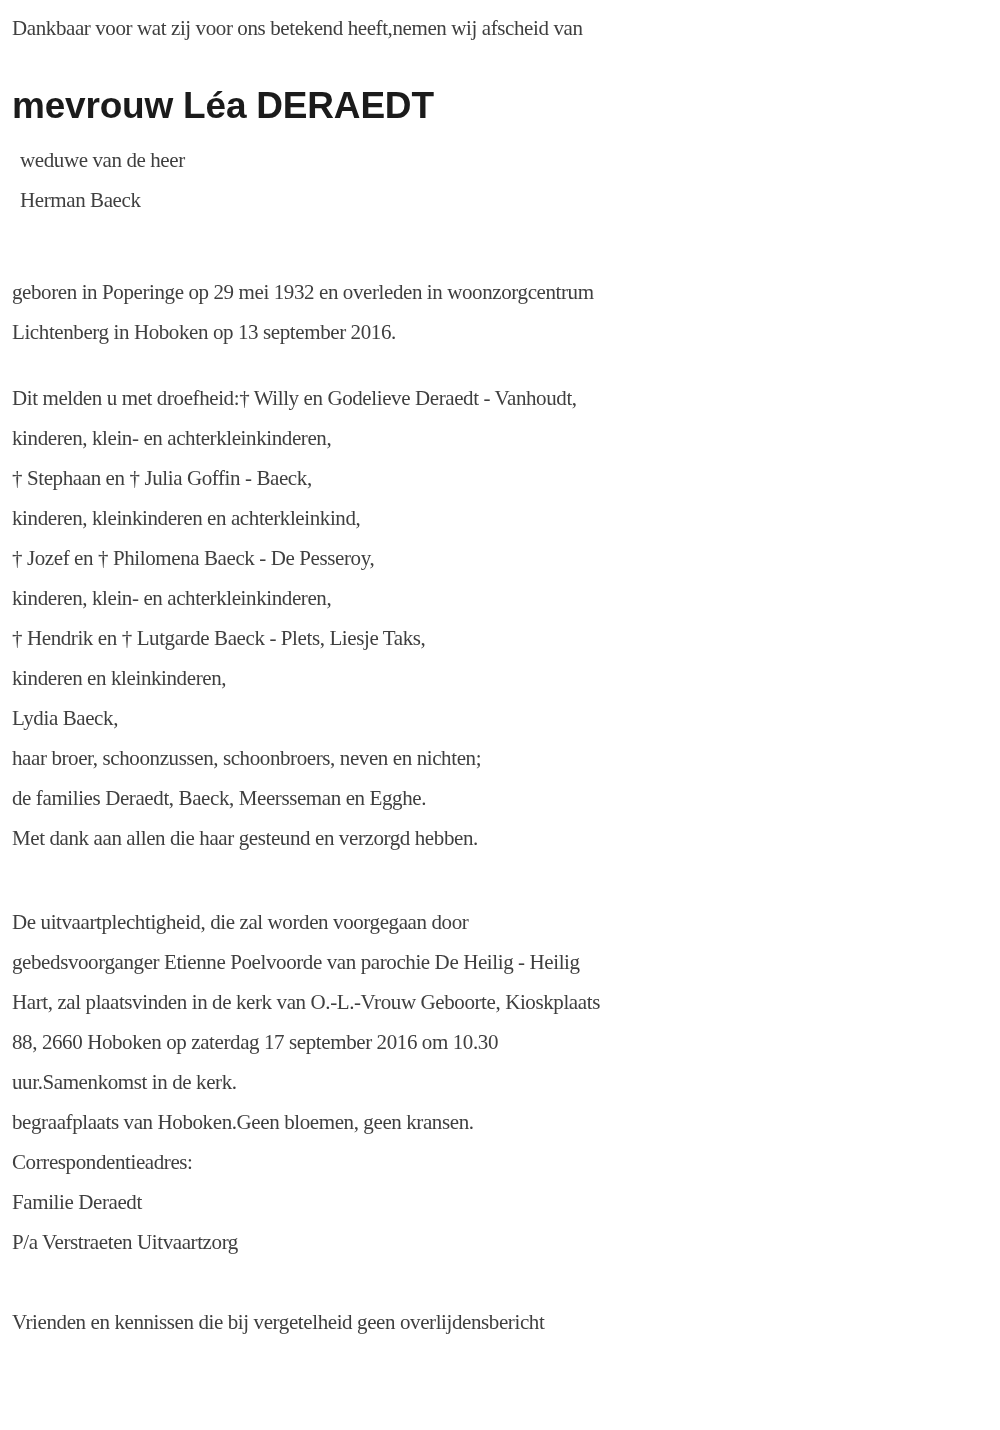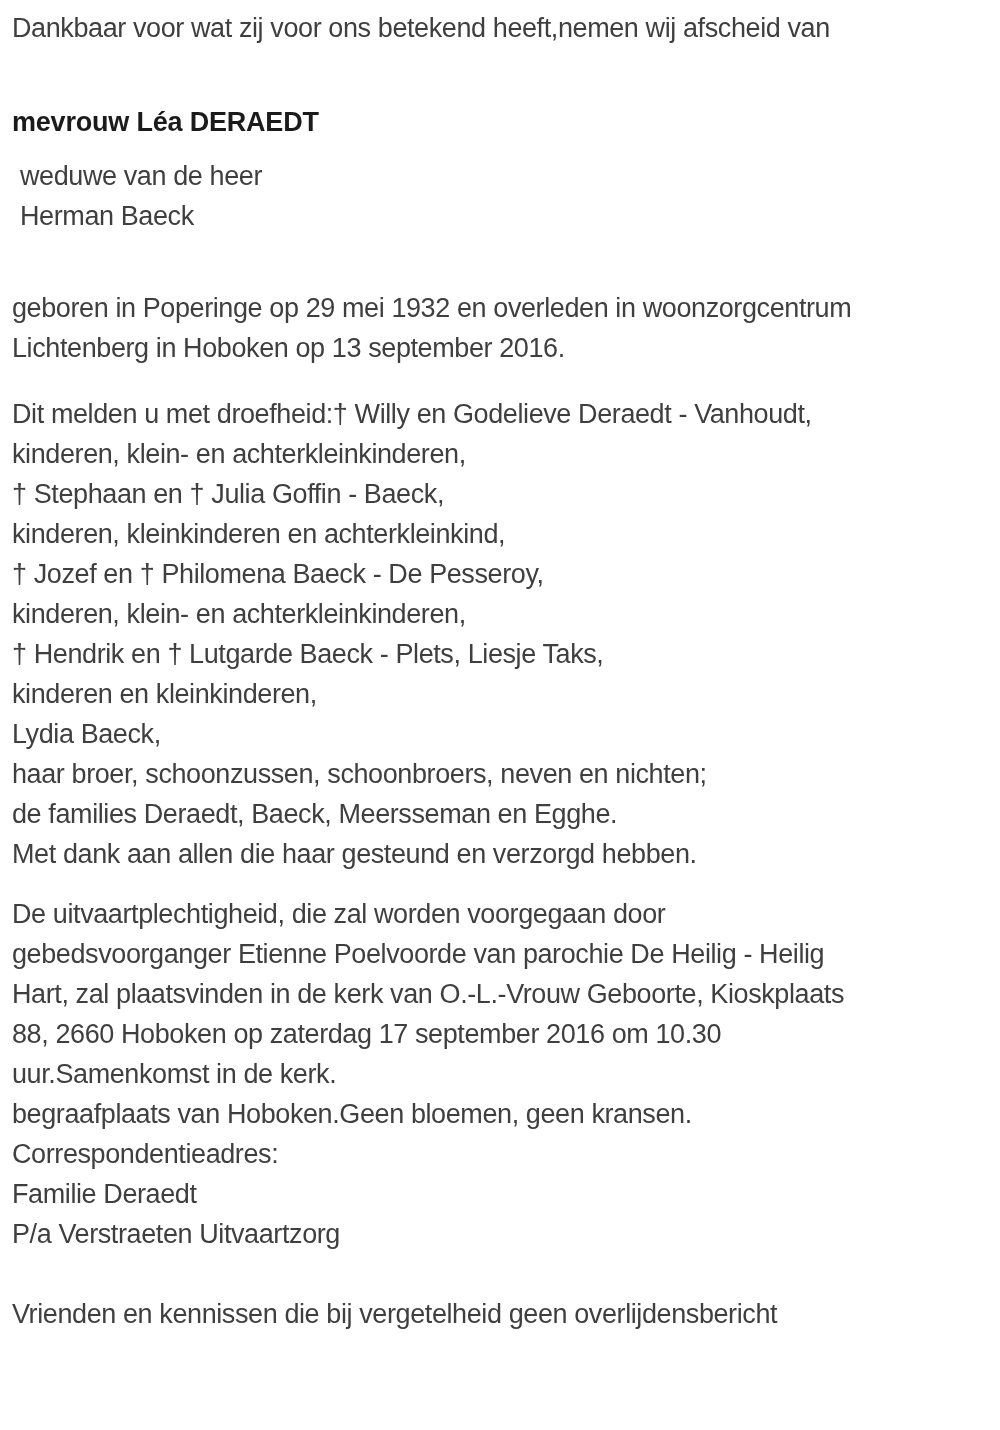--- a/index.html
+++ b/index.html
@@ -11,39 +11,40 @@
     width: 1000px;
     height: 1430px;
     overflow: hidden;
     font-family: "Liberation Sans", "DejaVu Sans", sans-serif;
   }
   .obituary {
     padding: 8px 0 0 12px;
     color: #3f3f3f;
   }
   .line {
-    font-size: 27px;
+    font-size: 21px;
     line-height: 40px;
     letter-spacing: -0.4px;
     white-space: nowrap;
+    font-family: Liberation Serif, serif;
   }
   .intro-block { margin: 0; }
   .title-line {
-    font-size: 27px;
+    font-size: 37px;
     line-height: 52px;
     font-weight: 700;
     color: #1b1b1b;
     letter-spacing: -0.2px;
     white-space: nowrap;
-    margin-top: 48px;
+    margin-top: 32px;
   }
   .subtitle-block { margin: 8px; }
   .birth-block { margin-top: 52px; }
   .family-block { margin-top: 26px; }
-  .ceremony-block { margin-top: 20px; }
+  .ceremony-block { margin-top: 44px; }
   .closing-block { margin-top: 40px; }
 </style>
 </head>
 <body>
 
 <div class="obituary">
 
   <div class="intro-block">
     <div class="line">Dankbaar voor wat zij voor ons betekend heeft,nemen wij afscheid van</div>
   </div>

